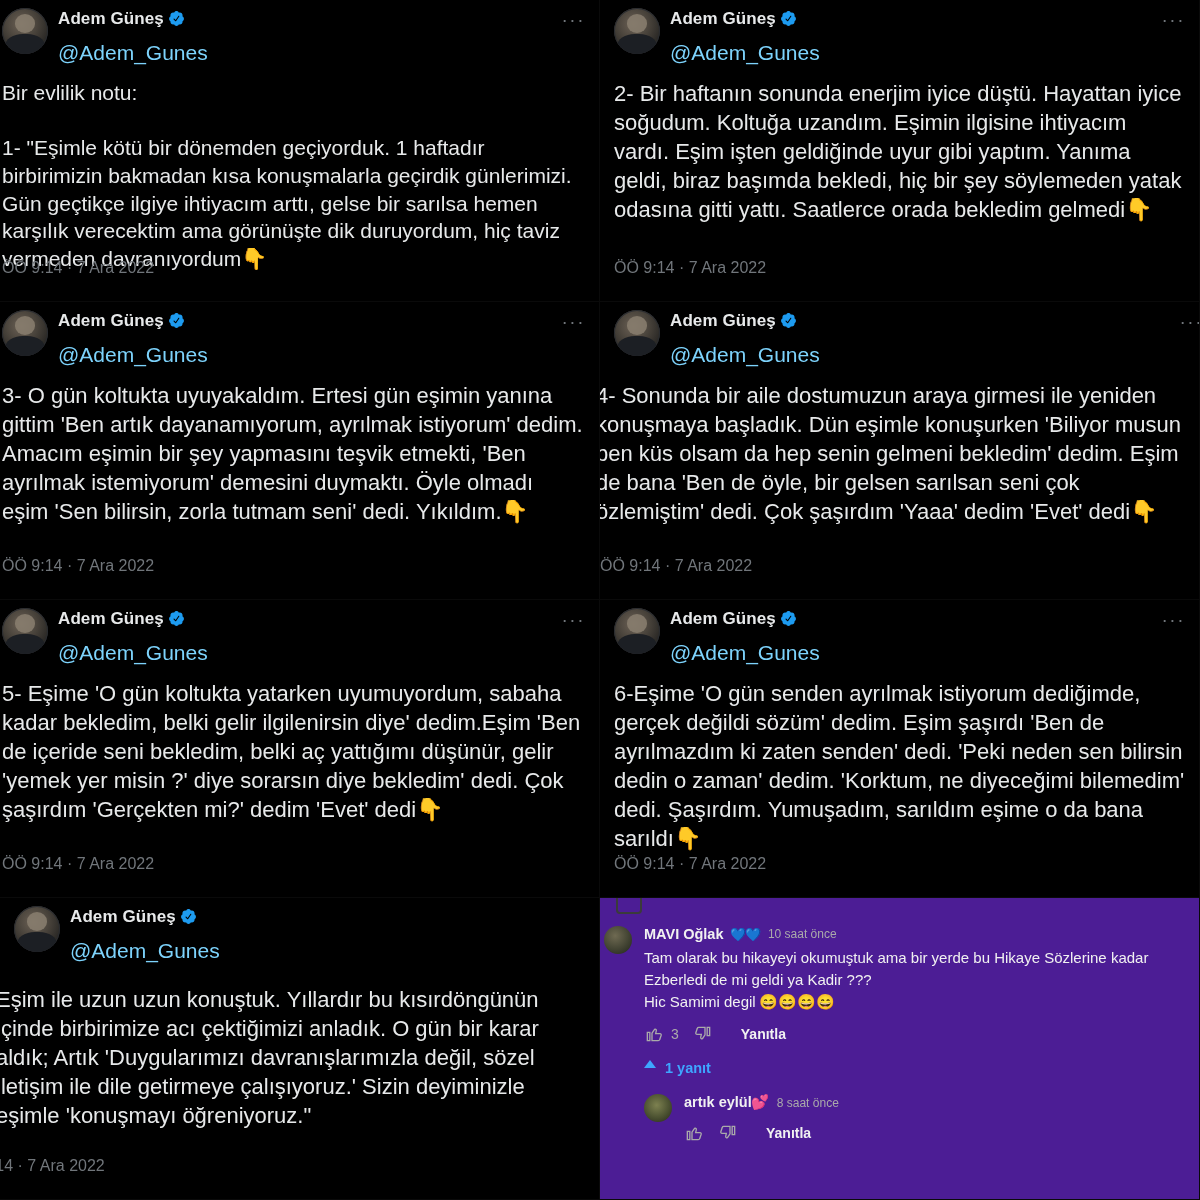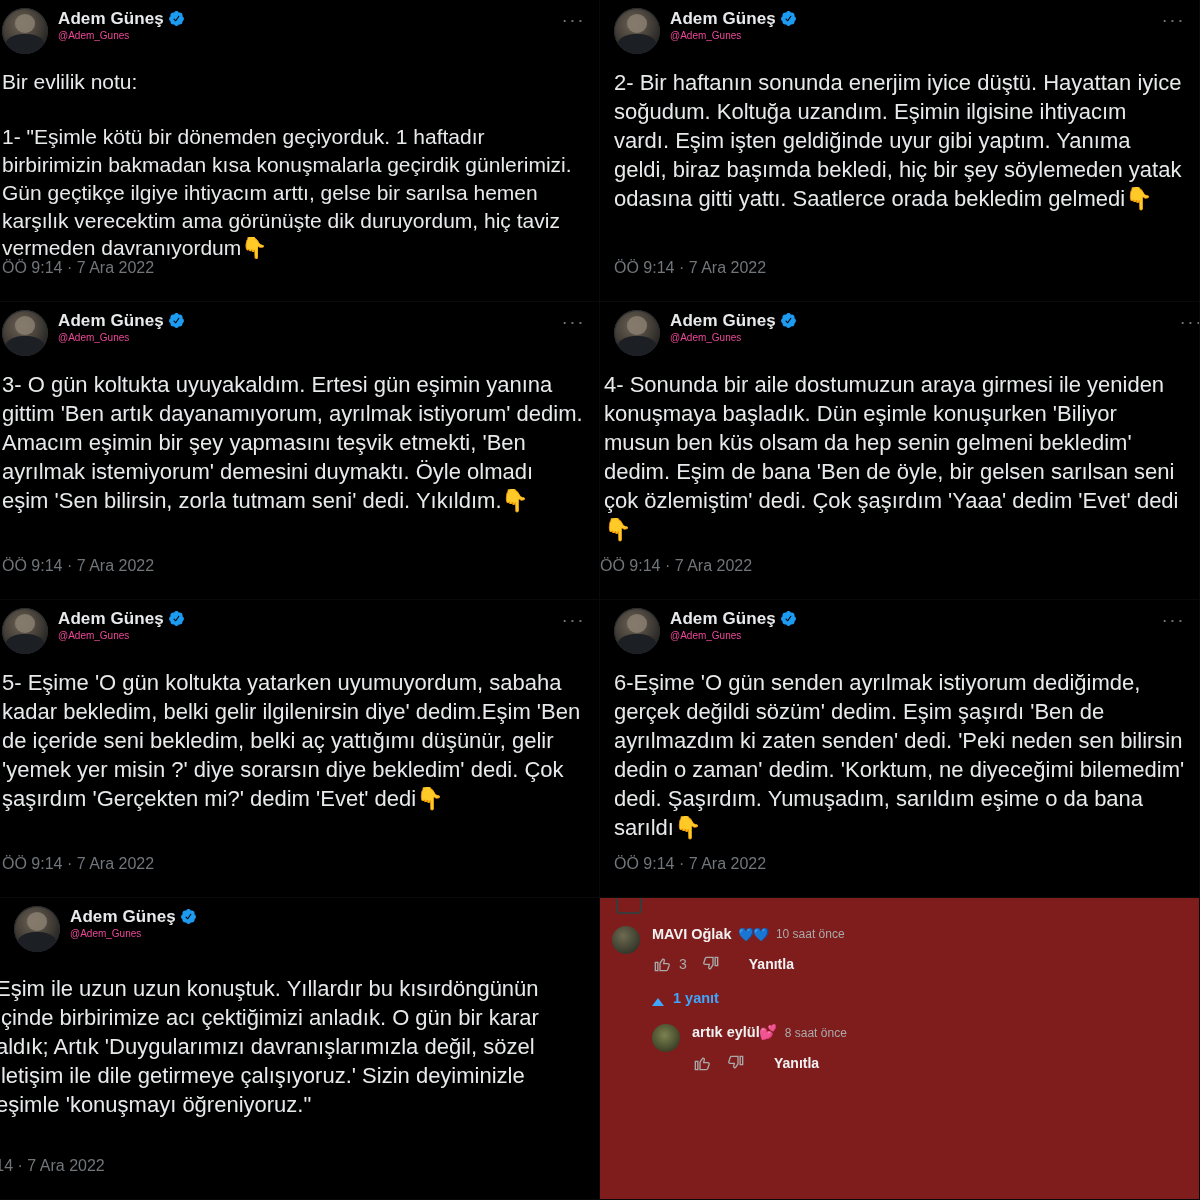--- a/index.html
+++ b/index.html
@@ -64,23 +64,23 @@
   .names { padding-top: 1px; line-height: 1.15; }
   .name-row { display: flex; align-items: center; gap: 4px; }
   .dname {
     font-weight: bold;
     font-size: 17px;
     color: #e7e9ea;
     letter-spacing: .1px;
   }
   .verified { width: 17px; height: 17px; display: inline-block; }
   .handle {
-    font-size: 10px;
-    color: #ec4899;
-    margin-top: 1px;
+    font-size: 21px;
+    color: #7dd3fc;
+    margin-top: 12px;
   }
   .more {
     position: absolute;
     right: 14px; top: 10px;
     color: #71767b;
     font-size: 19px;
     letter-spacing: 1.5px;
     line-height: 1;
   }
   .body {
@@ -97,23 +97,23 @@
     left: 14px; bottom: 24px;
     font-size: 16px;
     color: #71767b;
   }
   
   .shift-left .tweet { margin-left: -12px; }
   .shift-left2 .tweet { margin-left: -18px; }
 
   
   .yt {
-    background: #7f1d1d;
+    background: #4c1d95;
     height: 100%;
-    padding: 10px 16px 0 12px;
+    padding: 10px 16px 0 4px;
     font-family: "Liberation Sans", sans-serif;
     position: relative;
     overflow: hidden;
   }
   .yt-topstub {
     position: absolute;
     left: 16px; top: -6px;
     width: 26px; height: 22px;
     border: 2px solid #3b3b3b;
     border-radius: 4px;
@@ -140,21 +140,21 @@
     white-space: pre-wrap;
   }
   .yt-actions {
     display: flex; align-items: center; gap: 14px;
     margin-top: 12px;
     color: #aaa; font-size: 14px;
   }
   .yt-actions .ic { display: inline-flex; align-items: center; gap: 7px; }
   .yt-reply-btn { color: #f1f1f1; font-weight: bold; font-size: 14px; margin-left: 14px; }
   .yt-thread-toggle {
-    display: flex; align-items: flex-end; gap: 9px;
+    display: flex; align-items: flex-start; gap: 9px;
     color: #3ea6ff; font-weight: bold; font-size: 14.5px;
     margin: 16px 0 0 40px;
   }
   .yt-reply { margin-left: 40px; }
   .tri {
     width: 0; height: 0;
     border-left: 6px solid transparent;
     border-right: 6px solid transparent;
     border-bottom: 8px solid #3ea6ff;
   }
@@ -242,21 +242,21 @@
             <span class="verified">
               <svg viewBox="0 0 24 24" width="17" height="17">
                   <path fill="#1d9bf0" d="M22.5 12.5c0-1.58-.875-2.95-2.148-3.6.154-.435.238-.905.238-1.4 0-2.21-1.71-3.998-3.818-3.998-.47 0-.92.084-1.336.25C14.818 2.415 13.51 1.5 12 1.5s-2.816.917-3.437 2.25c-.415-.165-.866-.25-1.336-.25-2.11 0-3.818 1.79-3.818 4 0 .494.083.964.237 1.4-1.272.65-2.147 2.018-2.147 3.6 0 1.495.782 2.798 1.942 3.486-.02.17-.032.34-.032.514 0 2.21 1.708 4 3.818 4 .47 0 .92-.086 1.335-.25.62 1.334 1.926 2.25 3.437 2.25 1.512 0 2.818-.916 3.437-2.25.415.163.865.248 1.336.248 2.11 0 3.818-1.79 3.818-4 0-.174-.012-.344-.033-.513 1.158-.687 1.943-1.99 1.943-3.484zm-6.616-3.334l-4.334 6.5c-.145.217-.382.334-.625.334-.143 0-.288-.04-.416-.126l-.115-.094-2.415-2.415c-.293-.293-.293-.768 0-1.06s.768-.294 1.06 0l1.77 1.767 3.825-5.74c.23-.345.696-.436 1.04-.207.346.23.44.696.21 1.04z"></path>
                 </svg>
             </span>
           </div>
           <div class="handle">@Adem_Gunes</div>
         </div>
       </div>
       <div class="more" style="right:-4px">···</div>
-      <div class="body big" style="margin-left:8px">4- Sonunda bir aile dostumuzun araya girmesi ile yeniden konuşmaya başladık. Dün eşimle konuşurken 'Biliyor musun ben küs olsam da hep senin gelmeni bekledim' dedim. Eşim de bana 'Ben de öyle, bir gelsen sarılsan seni çok özlemiştim' dedi. Çok şaşırdım 'Yaaa' dedim 'Evet' dedi👇</div>
+      <div class="body big" style="margin-left:0">4- Sonunda bir aile dostumuzun araya girmesi ile yeniden konuşmaya başladık. Dün eşimle konuşurken 'Biliyor musun ben küs olsam da hep senin gelmeni bekledim' dedim. Eşim de bana 'Ben de öyle, bir gelsen sarılsan seni çok özlemiştim' dedi. Çok şaşırdım 'Yaaa' dedim 'Evet' dedi👇</div>
       <div class="ts" style="left:18px">ÖÖ 9:14 · 7 Ara 2022</div>
     </div>
   </div>
 
   <div class="cell shift-left">
     <div class="tweet">
       <div class="tw-head">
         <div class="avatar"></div>
         <div class="names">
           <div class="name-row">
@@ -324,20 +324,22 @@
       <div class="yt-topstub"></div>
 
       <div class="yt-comment">
         <div class="yt-av"></div>
         <div class="yt-main">
           <div class="yt-meta">
             <span class="yt-author">MAVI Oğlak</span>
             <span class="yt-hearts">💙💙</span>
             <span class="yt-time">10 saat önce</span>
           </div>
+          <div class="yt-text">Tam olarak bu hikayeyi okumuştuk ama bir yerde bu Hikaye Sözlerine kadar Ezberledi de mi geldi ya Kadir ???
+Hic Samimi degil 😄😄😄😄</div>
           <div class="yt-actions">
             <span class="ic">
               <svg width="20" height="20" viewBox="0 0 24 24" fill="none" stroke="#aaa" stroke-width="1.6">
                   <path d="M7 10v10H4V10h3zm3.5 10h6.6c.8 0 1.5-.5 1.7-1.2l1.8-5.3c.3-1-.4-2-1.4-2H14l.8-3.6c.1-.7-.3-1.4-1-1.6-.6-.2-1.3.1-1.6.7L9.6 11v9h.9z"></path>
                 </svg>
               <span>3</span>
             </span>
             <span class="ic">
               <svg width="20" height="20" viewBox="0 0 24 24" fill="none" stroke="#aaa" stroke-width="1.6">
                   <path d="M17 14V4h3v10h-3zm-3.5-10H6.9c-.8 0-1.5.5-1.7 1.2L3.4 10.5c-.3 1 .4 2 1.4 2H10l-.8 3.6c-.1.7.3 1.4 1 1.6.6.2 1.3-.1 1.6-.7L14.4 13V4h-.9z"></path>

